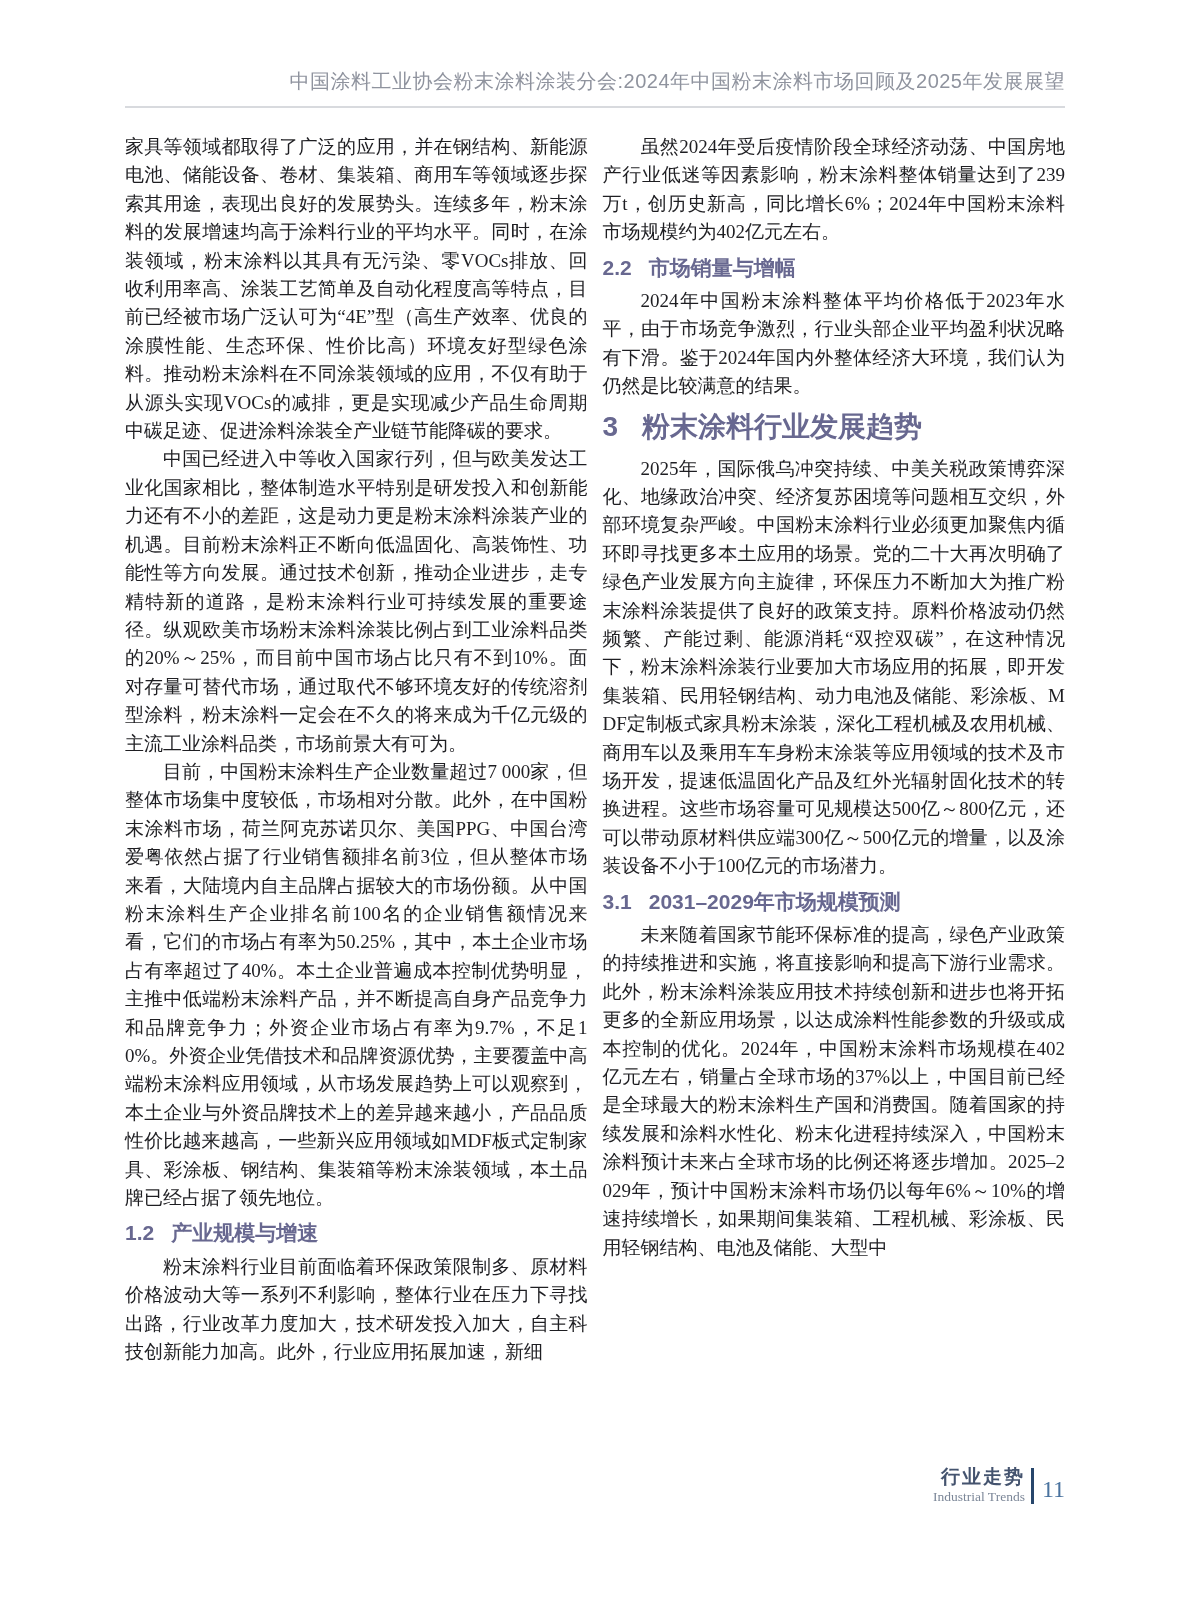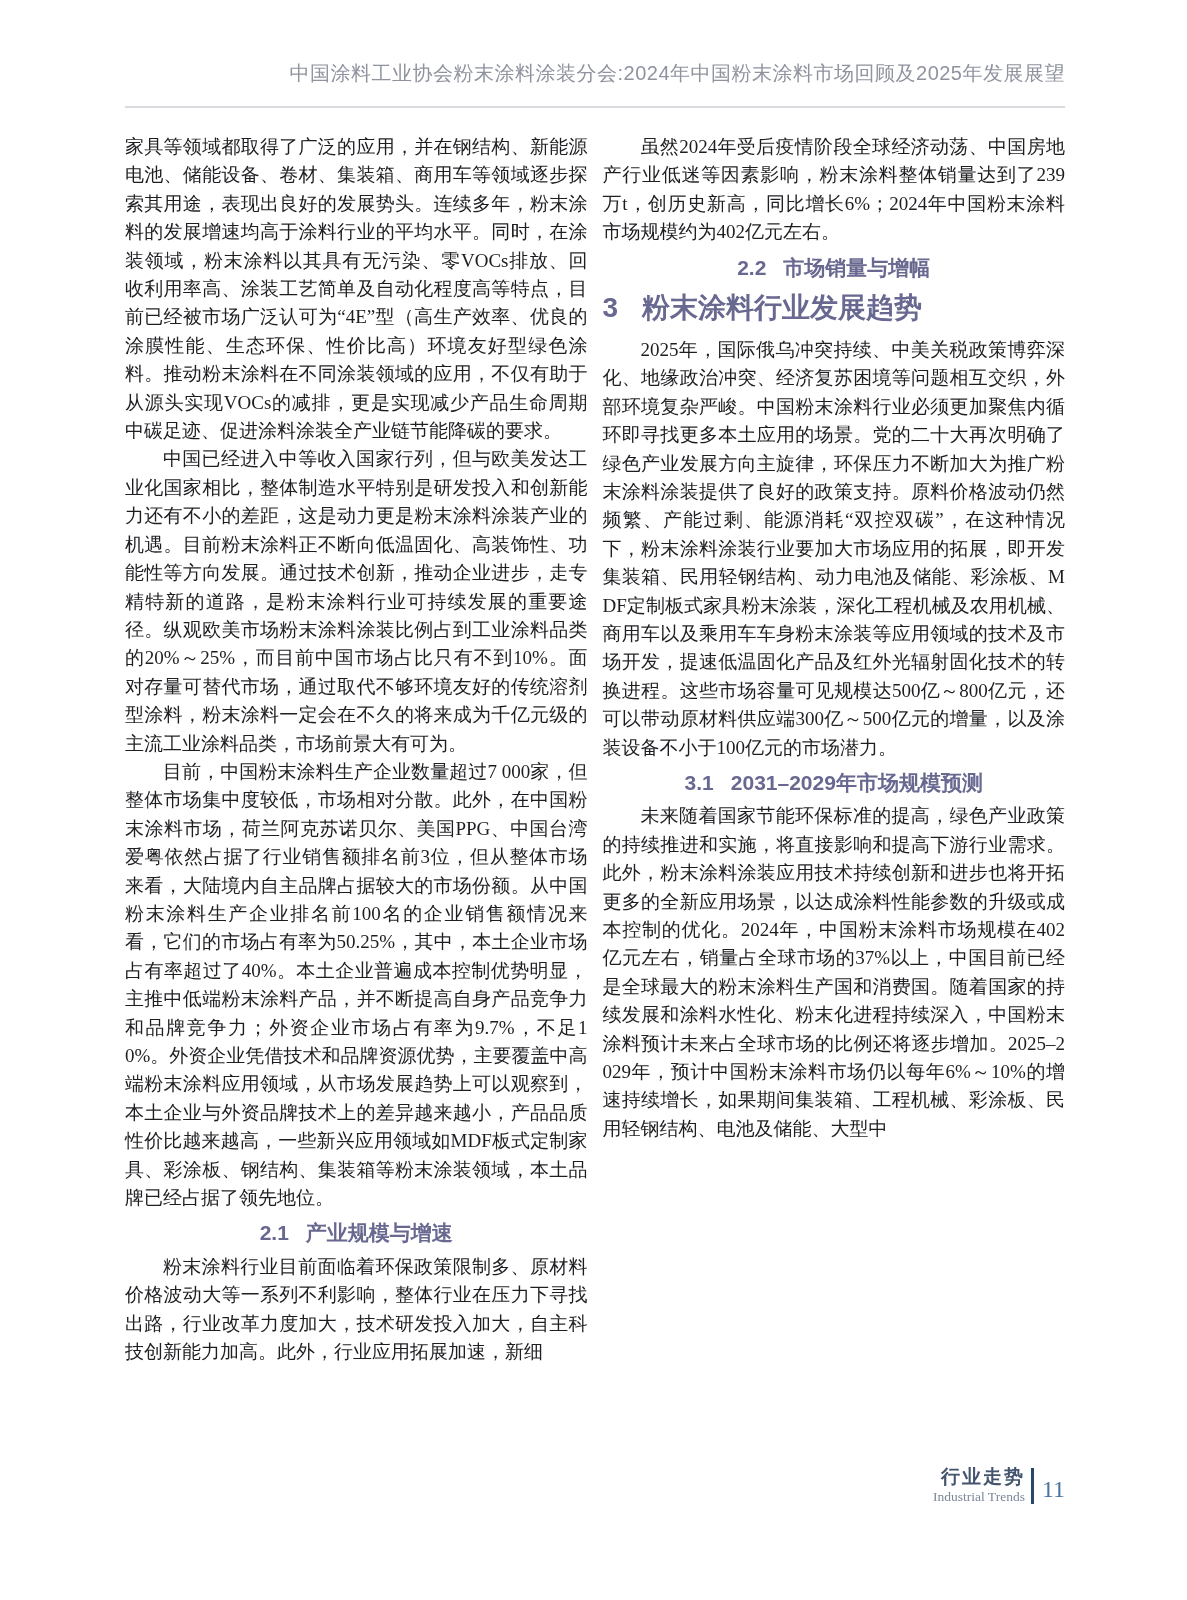--- a/index.html
+++ b/index.html
@@ -16,21 +16,21 @@
   body{
     width:1187px;height:1600px;background:#ffffff;position:relative;
     font-family:"Liberation Serif","DejaVu Serif",serif;
     color:var(--c-body);
     -webkit-font-smoothing:antialiased;
   }
   .page{position:absolute;inset:0;background:#ffffff;overflow:hidden;}
 
   
   .page-header{
-    position:absolute;left:125px;right:122px;top:60px;
+    position:absolute;left:125px;right:122px;top:68px;
     text-align:right;
     font-family:"Liberation Sans","DejaVu Sans",sans-serif;
     font-size:20px;letter-spacing:.5px;color:var(--c-runhead);
   }
   .header-rule{
     position:absolute;left:125px;right:122px;top:106px;height:2px;
     background:var(--c-rule);
   }
 
   
@@ -54,21 +54,20 @@
     font-size:28px;line-height:1.25;
     margin:8px 0 11px 0;
   }
   .sec-heading .h-num{margin-right:24px;}
 
   .sub-heading{
     font-family:"Liberation Sans","DejaVu Sans",sans-serif;
     font-weight:bold;color:var(--c-heading);
     font-size:21px;line-height:1.35;
     margin:7px 0 5px 0;
-    text-align:center;
   }
   .sub-heading .h-num{margin-right:17px;}
 
   
   .page-footer{
     position:absolute;right:122px;top:1467px;
     display:flex;align-items:center;
   }
   .footer-label{text-align:right;line-height:1.1;}
   .footer-cn{
@@ -97,26 +96,27 @@
 <div class="page">
 
   <div class="page-header">中国涂料工业协会粉末涂料涂装分会:2024年中国粉末涂料市场回顾及2025年发展展望</div>
   <div class="header-rule"></div>
 
   <div class="content">
     <div class="column" id="col-left">
         <p class="para">家具等领域都取得了广泛的应用，并在钢结构、新能源电池、储能设备、卷材、集装箱、商用车等领域逐步探索其用途，表现出良好的发展势头。连续多年，粉末涂料的发展增速均高于涂料行业的平均水平。同时，在涂装领域，粉末涂料以其具有无污染、零VOCs排放、回收利用率高、涂装工艺简单及自动化程度高等特点，目前已经被市场广泛认可为“4E”型（高生产效率、优良的涂膜性能、生态环保、性价比高）环境友好型绿色涂料。推动粉末涂料在不同涂装领域的应用，不仅有助于从源头实现VOCs的减排，更是实现减少产品生命周期中碳足迹、促进涂料涂装全产业链节能降碳的要求。</p>
         <p class="para indent">中国已经进入中等收入国家行列，但与欧美发达工业化国家相比，整体制造水平特别是研发投入和创新能力还有不小的差距，这是动力更是粉末涂料涂装产业的机遇。目前粉末涂料正不断向低温固化、高装饰性、功能性等方向发展。通过技术创新，推动企业进步，走专精特新的道路，是粉末涂料行业可持续发展的重要途径。纵观欧美市场粉末涂料涂装比例占到工业涂料品类的20%～25%，而目前中国市场占比只有不到10%。面对存量可替代市场，通过取代不够环境友好的传统溶剂型涂料，粉末涂料一定会在不久的将来成为千亿元级的主流工业涂料品类，市场前景大有可为。</p>
         <p class="para indent">目前，中国粉末涂料生产企业数量超过7 000家，但整体市场集中度较低，市场相对分散。此外，在中国粉末涂料市场，荷兰阿克苏诺贝尔、美国PPG、中国台湾爱粤依然占据了行业销售额排名前3位，但从整体市场来看，大陆境内自主品牌占据较大的市场份额。从中国粉末涂料生产企业排名前100名的企业销售额情况来看，它们的市场占有率为50.25%，其中，本土企业市场占有率超过了40%。本土企业普遍成本控制优势明显，主推中低端粉末涂料产品，并不断提高自身产品竞争力和品牌竞争力；外资企业市场占有率为9.7%，不足10%。外资企业凭借技术和品牌资源优势，主要覆盖中高端粉末涂料应用领域，从市场发展趋势上可以观察到，本土企业与外资品牌技术上的差异越来越小，产品品质性价比越来越高，一些新兴应用领域如MDF板式定制家具、彩涂板、钢结构、集装箱等粉末涂装领域，本土品牌已经占据了领先地位。</p>
-        <div class="sub-heading"><span class="h-num">2.1</span><span class="h-title">产业规模与增速</span></div>
+        <div class="sub-heading"><span class="h-num">1.2</span><span class="h-title">产业规模与增速</span></div>
         <p class="para indent">粉末涂料行业目前面临着环保政策限制多、原材料价格波动大等一系列不利影响，整体行业在压力下寻找出路，行业改革力度加大，技术研发投入加大，自主科技创新能力加高。此外，行业应用拓展加速，新细</p>
       </div>
     <div class="column" id="col-right">
         <p class="para indent">虽然2024年受后疫情阶段全球经济动荡、中国房地产行业低迷等因素影响，粉末涂料整体销量达到了239万t，创历史新高，同比增长6%；2024年中国粉末涂料市场规模约为402亿元左右。</p>
         <div class="sub-heading"><span class="h-num">2.2</span><span class="h-title">市场销量与增幅</span></div>
+        <p class="para indent">2024年中国粉末涂料整体平均价格低于2023年水平，由于市场竞争激烈，行业头部企业平均盈利状况略有下滑。鉴于2024年国内外整体经济大环境，我们认为仍然是比较满意的结果。</p>
         <div class="sec-heading"><span class="h-num">3</span><span class="h-title">粉末涂料行业发展趋势</span></div>
         <p class="para indent">2025年，国际俄乌冲突持续、中美关税政策博弈深化、地缘政治冲突、经济复苏困境等问题相互交织，外部环境复杂严峻。中国粉末涂料行业必须更加聚焦内循环即寻找更多本土应用的场景。党的二十大再次明确了绿色产业发展方向主旋律，环保压力不断加大为推广粉末涂料涂装提供了良好的政策支持。原料价格波动仍然频繁、产能过剩、能源消耗“双控双碳”，在这种情况下，粉末涂料涂装行业要加大市场应用的拓展，即开发集装箱、民用轻钢结构、动力电池及储能、彩涂板、MDF定制板式家具粉末涂装，深化工程机械及农用机械、商用车以及乘用车车身粉末涂装等应用领域的技术及市场开发，提速低温固化产品及红外光辐射固化技术的转换进程。这些市场容量可见规模达500亿～800亿元，还可以带动原材料供应端300亿～500亿元的增量，以及涂装设备不小于100亿元的市场潜力。</p>
         <div class="sub-heading"><span class="h-num">3.1</span><span class="h-title">2031–2029年市场规模预测</span></div>
         <p class="para indent">未来随着国家节能环保标准的提高，绿色产业政策的持续推进和实施，将直接影响和提高下游行业需求。此外，粉末涂料涂装应用技术持续创新和进步也将开拓更多的全新应用场景，以达成涂料性能参数的升级或成本控制的优化。2024年，中国粉末涂料市场规模在402亿元左右，销量占全球市场的37%以上，中国目前已经是全球最大的粉末涂料生产国和消费国。随着国家的持续发展和涂料水性化、粉末化进程持续深入，中国粉末涂料预计未来占全球市场的比例还将逐步增加。2025–2029年，预计中国粉末涂料市场仍以每年6%～10%的增速持续增长，如果期间集装箱、工程机械、彩涂板、民用轻钢结构、电池及储能、大型中</p>
       </div>
   </div>
 
   <div class="page-footer">
     <div class="footer-label">
       <div class="footer-cn">行业走势</div>

